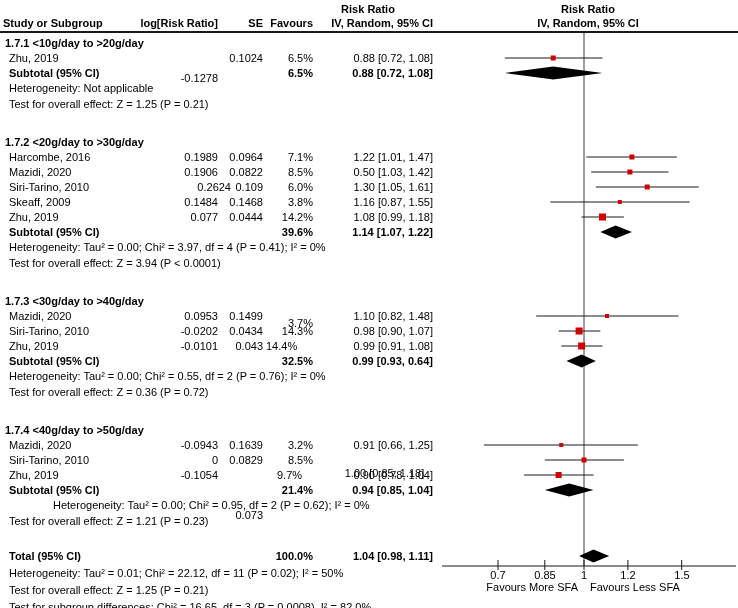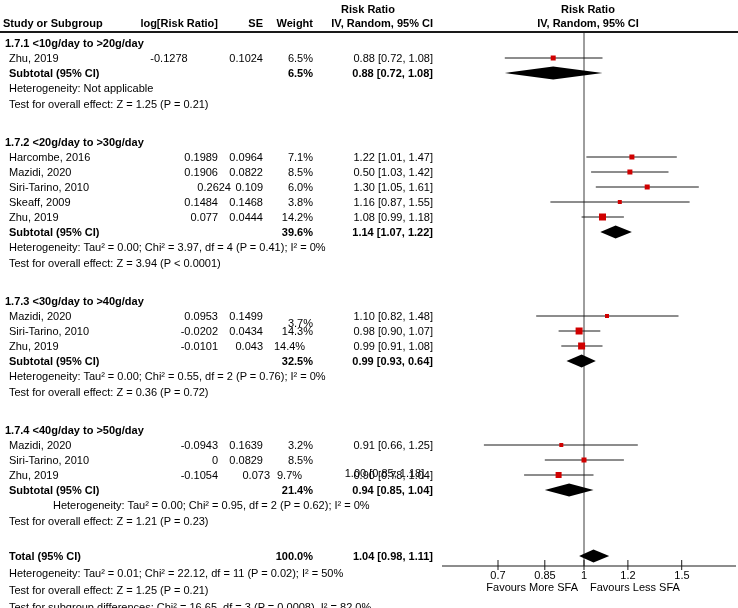--- a/index.html
+++ b/index.html
@@ -19,31 +19,31 @@
 </style>
 </head>
 <body>
 
 <div class="abs hdr b c" style="left:300px;top:2px;width:136px;">Risk Ratio</div>
 <div class="abs hdr b c" style="left:460px;top:2px;width:256px;">Risk Ratio</div>
 
 <div class="abs hdr b" style="left:3px;top:16px;">Study or Subgroup</div>
 <div class="abs hdr b r" style="left:120px;top:16px;width:98px;">log[Risk Ratio]</div>
 <div class="abs hdr b r" style="left:222px;top:16px;width:41px;">SE</div>
-<div class="abs hdr b r" style="left:266px;top:16px;width:47px;">Weight</div>
+<div class="abs hdr b r" style="left:266px;top:16px;width:47px;">Favours</div>
 <div class="abs hdr b r" style="left:320px;top:16px;width:113px;">IV, Random, 95% CI</div>
 <div class="abs hdr b c" style="left:460px;top:16px;width:256px;">IV, Random, 95% CI</div>
 
 <div class="abs" style="left:0;top:31px;width:738px;height:2px;background:#1a1a1a;"></div>
 
 <div id="rows">
     <div class="abs b" style="left:5px;top:36px;height:15px;line-height:15px;">1.7.1 &lt;10g/day to &gt;20g/day</div>
     <div class="row" style="position:absolute;left:0;top:51px;width:440px;height:15px;">
       <span style="left: 9px;">Zhu, 2019</span>
-      <span style="left: 120px; width: 98px; text-align: center;">-0.1278</span>
+      <span style="left: 120px; width: 98px; text-align: right; margin-top: 20px;">-0.1278</span>
       <span style="left: 222px; width: 41px; text-align: right;">0.1024</span>
       <span style="left: 266px; width: 47px; text-align: right;">6.5%</span>
       <span style="left: 320px; width: 113px; text-align: right;">0.88 [0.72, 1.08]</span>
     </div>
     <div class="row" style="position:absolute;left:0;top:66px;width:440px;height:15px;">
       <span style="left: 9px; font-weight: bold;">Subtotal (95% CI)</span>
       <span style="left: 266px; width: 47px; text-align: right; font-weight: bold;">6.5%</span>
       <span style="left: 320px; width: 113px; text-align: right; font-weight: bold;">0.88 [0.72, 1.08]</span>
     </div>
     <div class="abs" style="left:9px;top:81px;height:15px;line-height:15px;">Heterogeneity: Not applicable</div>
@@ -103,21 +103,21 @@
       <span style="left: 9px;">Siri-Tarino, 2010</span>
       <span style="left: 120px; width: 98px; text-align: right;">-0.0202</span>
       <span style="left: 222px; width: 41px; text-align: right;">0.0434</span>
       <span style="left: 266px; width: 47px; text-align: right;">14.3%</span>
       <span style="left: 320px; width: 113px; text-align: right;">0.98 [0.90, 1.07]</span>
     </div>
     <div class="row" style="position:absolute;left:0;top:339px;width:440px;height:15px;">
       <span style="left: 9px;">Zhu, 2019</span>
       <span style="left: 120px; width: 98px; text-align: right;">-0.0101</span>
       <span style="left: 222px; width: 41px; text-align: right;">0.043</span>
-      <span style="left: 266px; width: 47px; text-align: center;">14.4%</span>
+      <span style="left: 266px; width: 47px; text-align: left;">14.4%</span>
       <span style="left: 320px; width: 113px; text-align: right;">0.99 [0.91, 1.08]</span>
     </div>
     <div class="row" style="position:absolute;left:0;top:354px;width:440px;height:15px;">
       <span style="left: 9px; font-weight: bold;">Subtotal (95% CI)</span>
       <span style="left: 266px; width: 47px; text-align: right; font-weight: bold;">32.5%</span>
       <span style="left: 320px; width: 113px; text-align: right; font-weight: bold;">0.99 [0.93, 0.64]</span>
     </div>
     <div class="abs" style="left:9px;top:369px;height:15px;line-height:15px;">Heterogeneity: Tau² = 0.00; Chi² = 0.55, df = 2 (P = 0.76); I² = 0%</div>
     <div class="abs" style="left:9px;top:385px;height:15px;line-height:15px;">Test for overall effect: Z = 0.36 (P = 0.72)</div>
     <div class="abs b" style="left:5px;top:423px;height:15px;line-height:15px;">1.7.4 &lt;40g/day to &gt;50g/day</div>
@@ -131,21 +131,21 @@
     <div class="row" style="position:absolute;left:0;top:453px;width:440px;height:15px;">
       <span style="left: 9px;">Siri-Tarino, 2010</span>
       <span style="left: 120px; width: 98px; text-align: right;">0</span>
       <span style="left: 222px; width: 41px; text-align: right;">0.0829</span>
       <span style="left: 266px; width: 47px; text-align: right;">8.5%</span>
       <span style="left: 328px; width: 113px; text-align: center; margin-top: 13px;">1.00 [0.85, 1.18]</span>
     </div>
     <div class="row" style="position:absolute;left:0;top:468px;width:440px;height:15px;">
       <span style="left: 9px;">Zhu, 2019</span>
       <span style="left: 120px; width: 98px; text-align: right;">-0.1054</span>
-      <span style="left: 229px; width: 41px; text-align: right;">0.073</span>
+      <span style="left: 222px; width: 41px; text-align: right; margin-top: 40px;">0.073</span>
       <span style="left: 266px; width: 47px; text-align: center;">9.7%</span>
       <span style="left: 320px; width: 113px; text-align: right;">0.90 [0.78, 1.04]</span>
     </div>
     <div class="row" style="position:absolute;left:0;top:483px;width:440px;height:15px;">
       <span style="left: 9px; font-weight: bold;">Subtotal (95% CI)</span>
       <span style="left: 266px; width: 47px; text-align: right; font-weight: bold;">21.4%</span>
       <span style="left: 320px; width: 113px; text-align: right; font-weight: bold;">0.94 [0.85, 1.04]</span>
     </div>
     <div class="abs" style="left:9px;top:498px;height:15px;line-height:15px;padding-left:44px;">Heterogeneity: Tau² = 0.00; Chi² = 0.95, df = 2 (P = 0.62); I² = 0%</div>
     <div class="abs" style="left:9px;top:514px;height:15px;line-height:15px;">Test for overall effect: Z = 1.21 (P = 0.23)</div>

